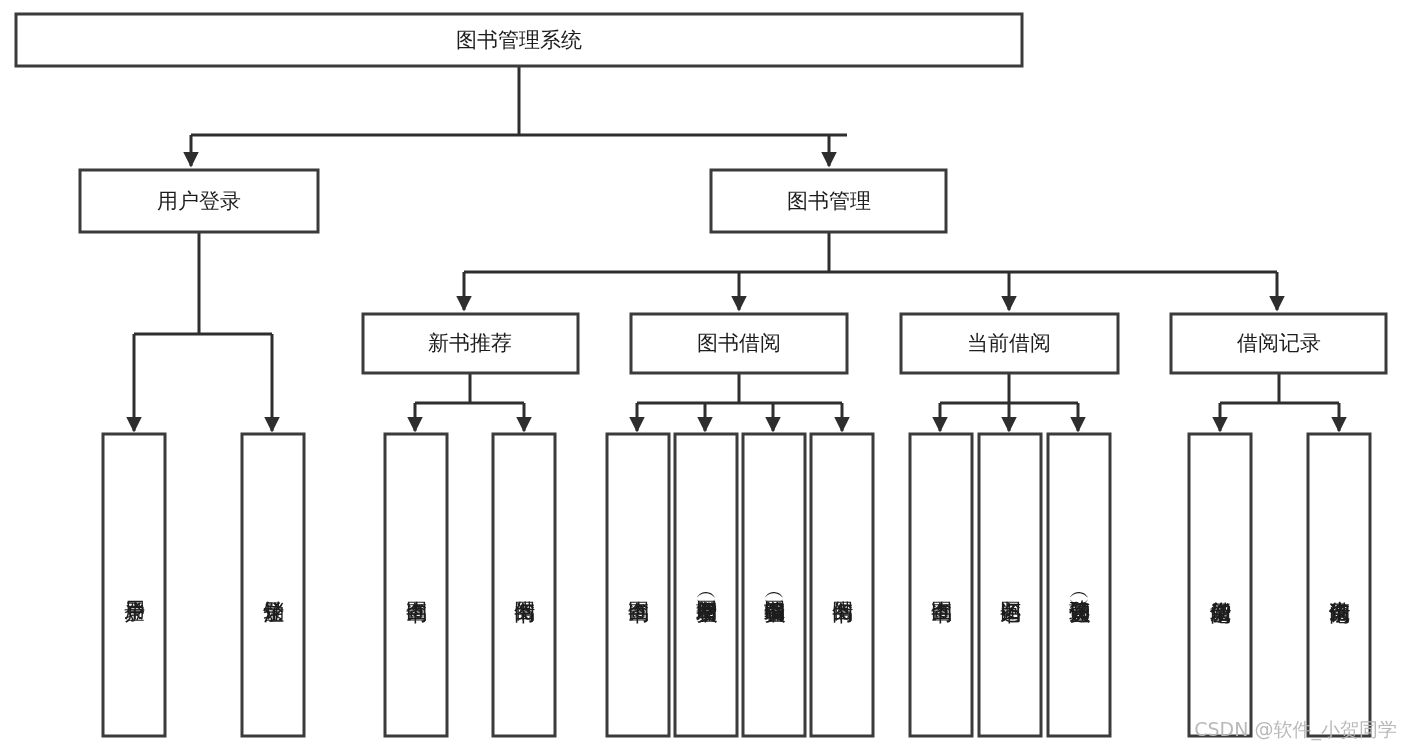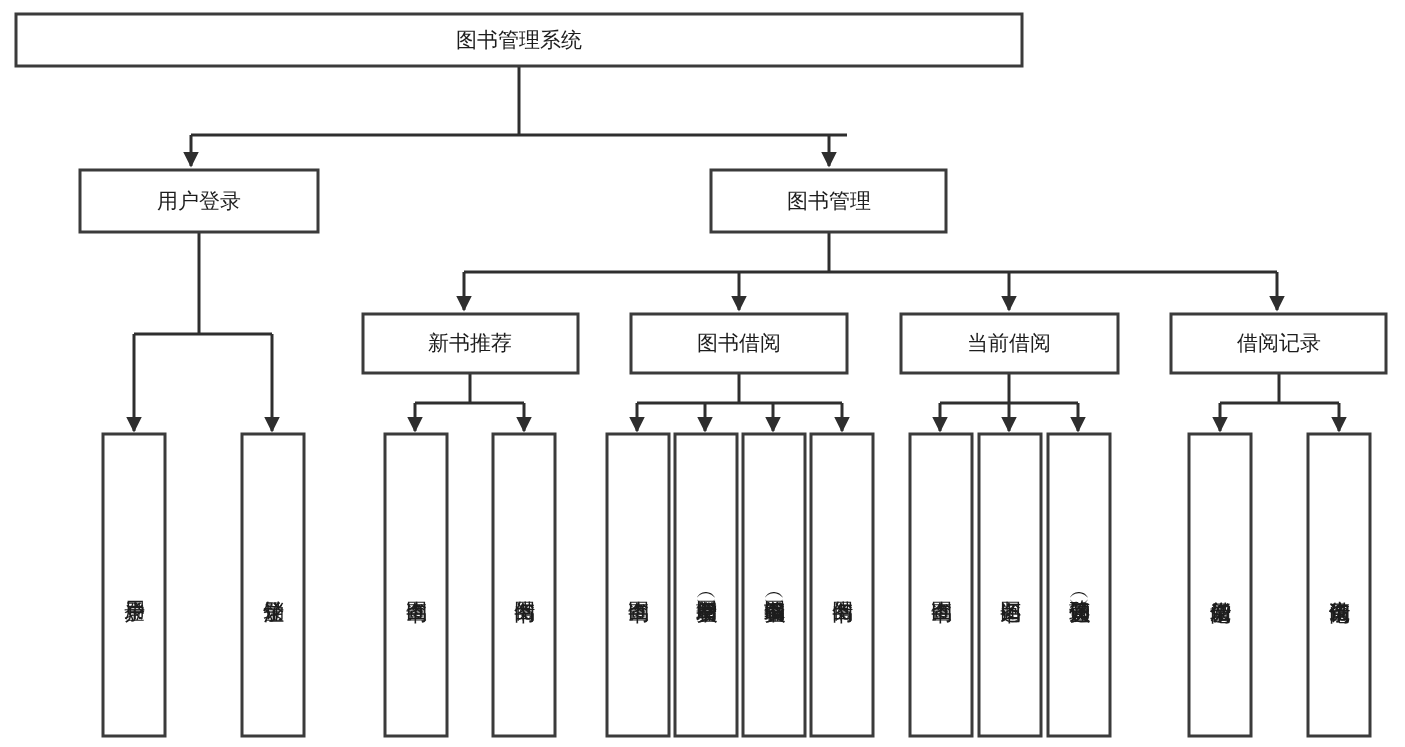--- a/index.html
+++ b/index.html
@@ -207,13 +207,14 @@
     </g>
     <g>
       <rect class="node-rect" x="1308" y="434" width="62" height="302"></rect>
       <foreignObject class="leaf-fo" x="1308" y="434" width="62" height="302">
         <div xmlns="http://www.w3.org/1999/xhtml" class="vtext">查询借阅记录</div>
       </foreignObject>
     </g>
 
   </svg>
 
+  <div class="watermark">CSDN @软件_小贺同学</div>
 </div>
 
 </body></html>

